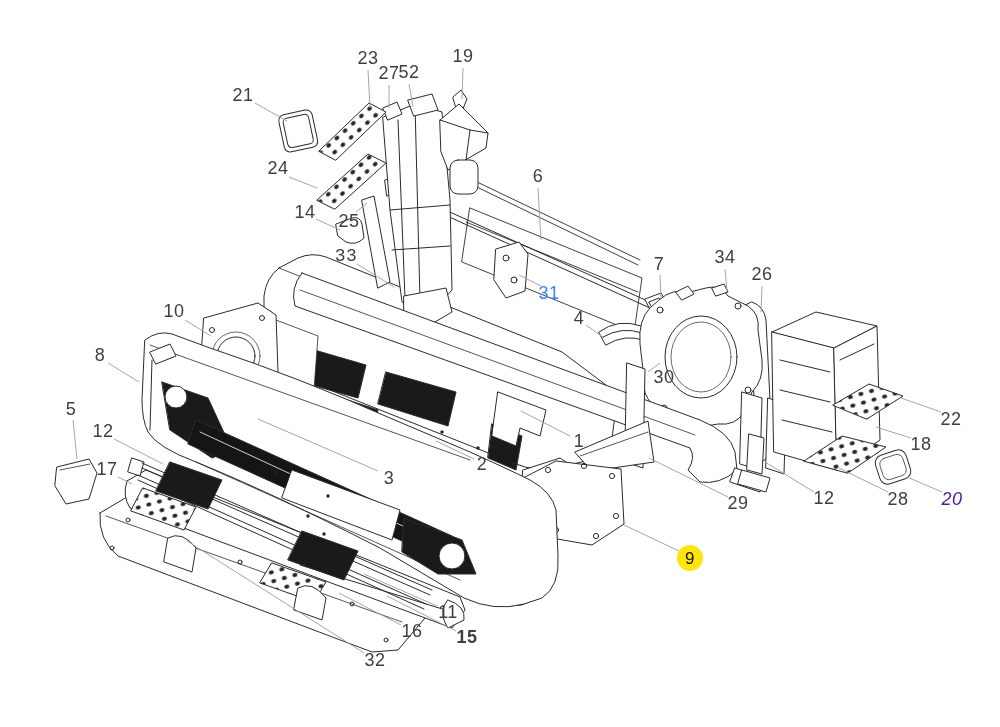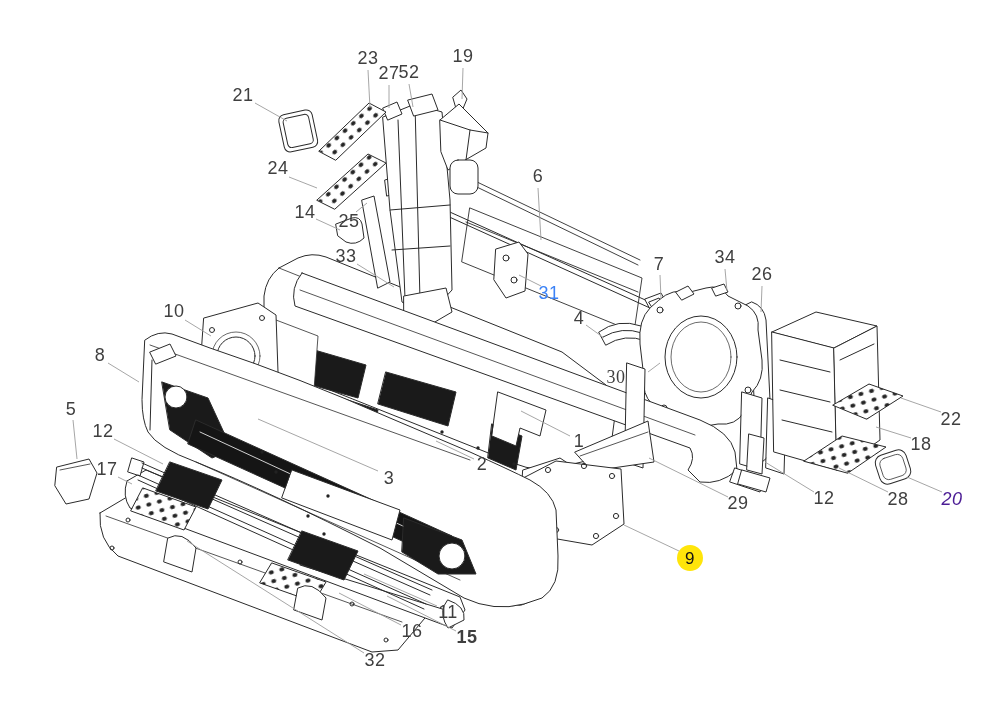--- a/index.html
+++ b/index.html
@@ -321,21 +321,21 @@
       <div class="part-label" style="left: 952px; top: 499px; color: #4c1d95; font-size: 18px; font-style: italic;">20</div>
       <div class="part-label" style="left: 243px; top: 95px; color: rgb(63, 63, 63); font-size: 18px;">21</div>
       <div class="part-label" style="left: 951px; top: 419px; color: rgb(63, 63, 63); font-size: 18px;">22</div>
       <div class="part-label" style="left: 368px; top: 58px; color: rgb(63, 63, 63); font-size: 18px;">23</div>
       <div class="part-label" style="left: 278px; top: 168px; color: rgb(63, 63, 63); font-size: 18px;">24</div>
       <div class="part-label" style="left: 349px; top: 221px; color: rgb(63, 63, 63); font-size: 18px;">25</div>
       <div class="part-label" style="left: 762px; top: 274px; color: rgb(63, 63, 63); font-size: 18px;">26</div>
       <div class="part-label" style="left: 389px; top: 73px; color: rgb(63, 63, 63); font-size: 18px;">27</div>
       <div class="part-label" style="left: 898px; top: 499px; color: rgb(63, 63, 63); font-size: 18px;">28</div>
       <div class="part-label" style="left: 738px; top: 503px; color: rgb(63, 63, 63); font-size: 18px;">29</div>
-      <div class="part-label" style="left: 616px; top: 377px; color: rgb(63, 63, 63); font-size: 18px; font-family: Liberation Serif, serif;">30</div>
+      <div class="part-label" style="left: 664px; top: 377px; color: rgb(63, 63, 63); font-size: 18px;">30</div>
       <div class="part-label" style="left: 549px; top: 293px; color: #3b82f6; font-size: 18px;">31</div>
       <div class="part-label" style="left: 375px; top: 660px; color: rgb(63, 63, 63); font-size: 18px;">32</div>
-      <div class="part-label" style="left: 346px; top: 256px; color: rgb(63, 63, 63); font-size: 18px;">33</div>
+      <div class="part-label" style="left: 346px; top: 256px; color: rgb(63, 63, 63); font-size: 18px; font-family: Liberation Mono, monospace;">33</div>
       <div class="part-label" style="left: 725px; top: 257px; color: rgb(63, 63, 63); font-size: 18px;">34</div>
       <div class="part-label" style="left: 409px; top: 72px; color: rgb(63, 63, 63); font-size: 18px;">52</div>
     </div>
 
 </div>
 
 </body></html>

